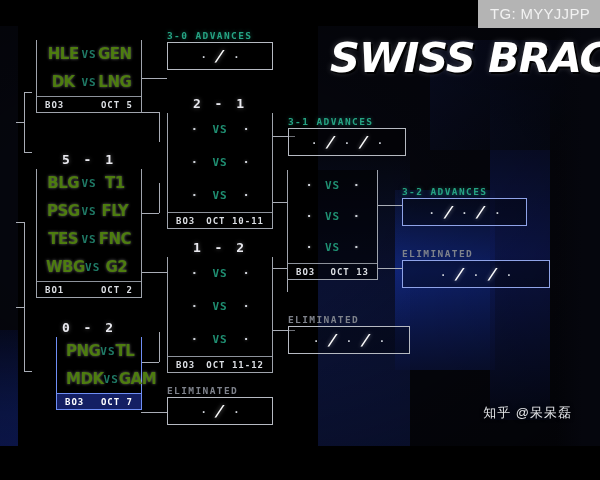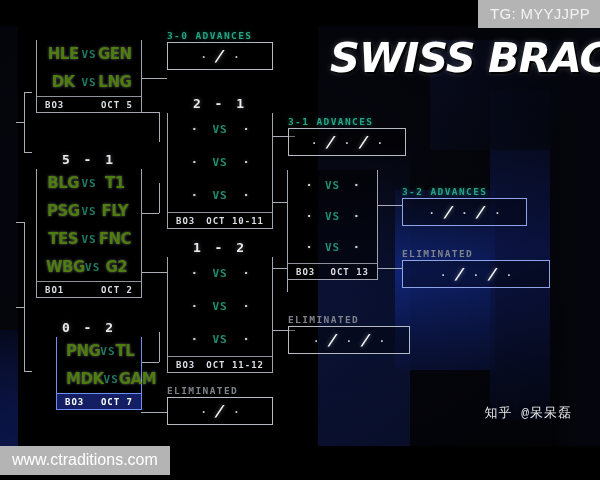--- a/index.html
+++ b/index.html
@@ -110,21 +110,21 @@
     font-size:15px;padding:5px 10px 6px 12px;letter-spacing:0.3px;
   }
   .wm-site{
     position:absolute;left:0;bottom:5px;
     background:#b4b4b4;color:#ffffff;
     font-family:"Liberation Sans", sans-serif;
     font-size:16px;padding:5px 12px 6px 12px;
   }
   .wm-zhihu{
     position:absolute;right:28px;bottom:58px;
-    color:#e4e6ea;font-family:Liberation Mono, monospace;
+    color:#e4e6ea;font-family:Liberation Sans, sans-serif;
     font-size:13px;letter-spacing:1px;
     text-shadow:0 0 4px rgba(0,0,0,.9);
   }
 </style>
 </head>
 <body>
 
 <div id="stage">
 
   <div class="bg-base"></div>
@@ -372,16 +372,15 @@
     <div class="slot-box blueline" style="height:26px;">
       <span class="dot">·</span>
       <span class="sep">/</span>
       <span class="dot">·</span>
       <span class="sep">/</span>
       <span class="dot">·</span>
     </div>
   </div>
 
   <div class="wm-tg">TG: MYYJJPP</div>
-  <div class="wm-site">www.ctraditions.com</div>
   <div class="wm-zhihu">知乎 @呆呆磊</div>
 
 </div>
 
 </body></html>

